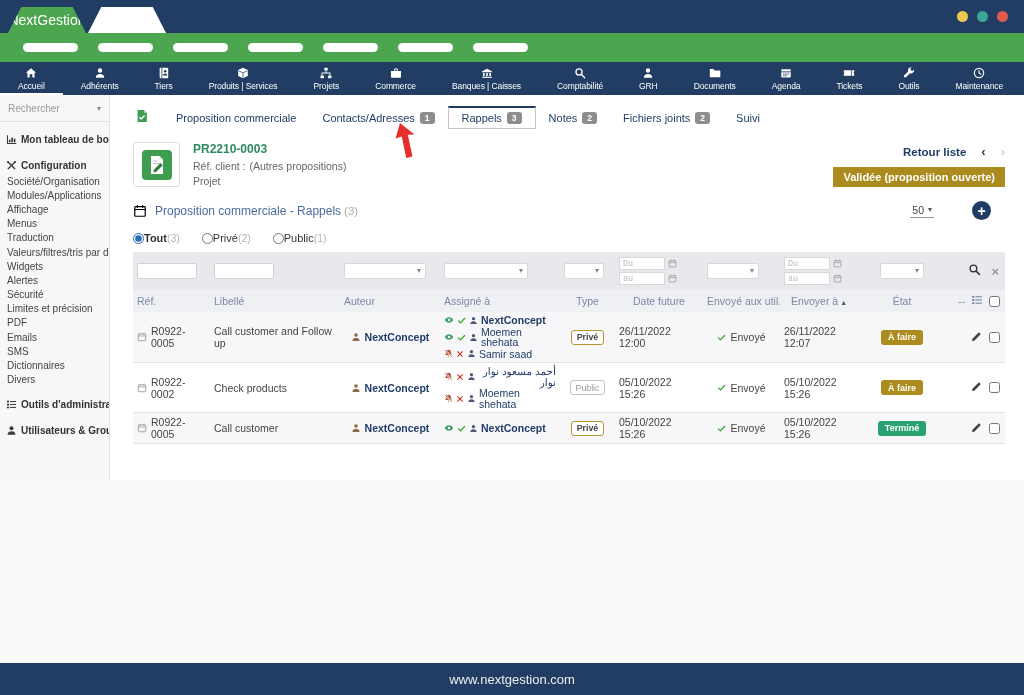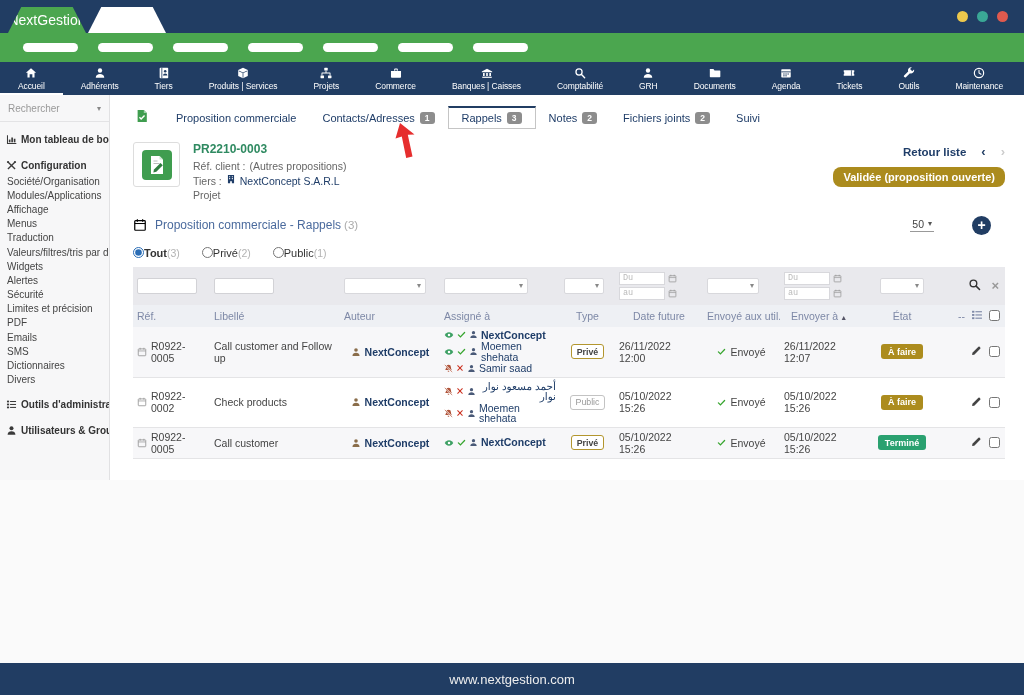--- a/index.html
+++ b/index.html
@@ -57,21 +57,21 @@
 .doc-ref{color:#2f8a61;font-weight:bold;font-size:12px;margin-bottom:3px}
 .doc-line{font-size:10.5px;color:#666;line-height:14.5px;display:flex;align-items:flex-start;gap:4px}
 .val-link{color:var(--link);cursor:pointer}
 .c-bld svg{width:10px;height:10px;fill:var(--link)}
 .doc-right{display:flex;flex-direction:column;align-items:flex-end;gap:9px;padding-top:3px}
 .backrow{display:flex;align-items:center;gap:15px}
 .back-link{color:var(--link);font-weight:bold;font-size:11.5px;cursor:pointer}
 .chev{font-size:13px;font-weight:bold;line-height:1;cursor:pointer}
 .chev.prev{color:var(--navy)}
 .chev.next{color:#ccc}
-.status-badge{background:var(--gold);color:#fff;font-weight:bold;font-size:11px;padding:4px 10px;border-radius:8px}
+.status-badge{background:var(--gold);color:#fff;font-weight:bold;font-size:11px;padding:4px 10px;border-radius:0}
 
 .sect{display:flex;align-items:center;margin-top:13px}
 .sect .ico svg{width:14px;height:14px;fill:#999}
 .sect-title{color:#4a6a9d;font-size:12px;margin-left:8px;cursor:pointer}
 .sect-count{color:#aaa;margin-left:3px;font-size:11.5px}
 .sect-right{margin-left:auto;display:flex;align-items:center}
 .pagesize{font-size:10.5px;color:#444;border-bottom:1px solid #999;padding:0 2px 1px;cursor:pointer;display:flex;align-items:center;gap:4px}
 .pagesize .caret{color:#555}
 .addbtn{width:19px;height:19px;border-radius:50%;background:var(--navy);color:#fff;display:flex;align-items:center;justify-content:center;font-size:14px;font-weight:bold;cursor:pointer;margin-left:38px;margin-right:14px;line-height:1}
 
@@ -443,29 +443,20 @@
         </svg>
       </div>
       <div class="doc-info">
         <div class="doc-ref">PR2210-0003</div>
         <div id="docfields">
             <div class="doc-line">
               <span>Réf. client :</span>
               <span class="">(Autres propositions)</span>
             </div>
             <div class="doc-line">
-              <span>Tiers :</span>
-              <span class="ico c-bld">
-                <svg viewBox="0 0 16 16" fill="currentColor">
-                  <path fill-rule="evenodd" d="M3.1 1.4h9.8v13.2H9.4v-2.9H6.6v2.9H3.1zM5 3.4v1.7h1.7V3.4zM9.3 3.4v1.7H11V3.4zM5 6.5v1.7h1.7V6.5zM9.3 6.5v1.7H11V6.5z"></path>
-                </svg>
-              </span>
-              <span class="val-link">NextConcept S.A.R.L</span>
-            </div>
-            <div class="doc-line">
               <span>Projet</span>
             </div>
           </div>
       </div>
       <div class="doc-right">
         <div class="backrow">
           <span class="back-link">Retour liste</span>
           <span class="chev prev">‹</span>
           <span class="chev next">›</span>
         </div>

